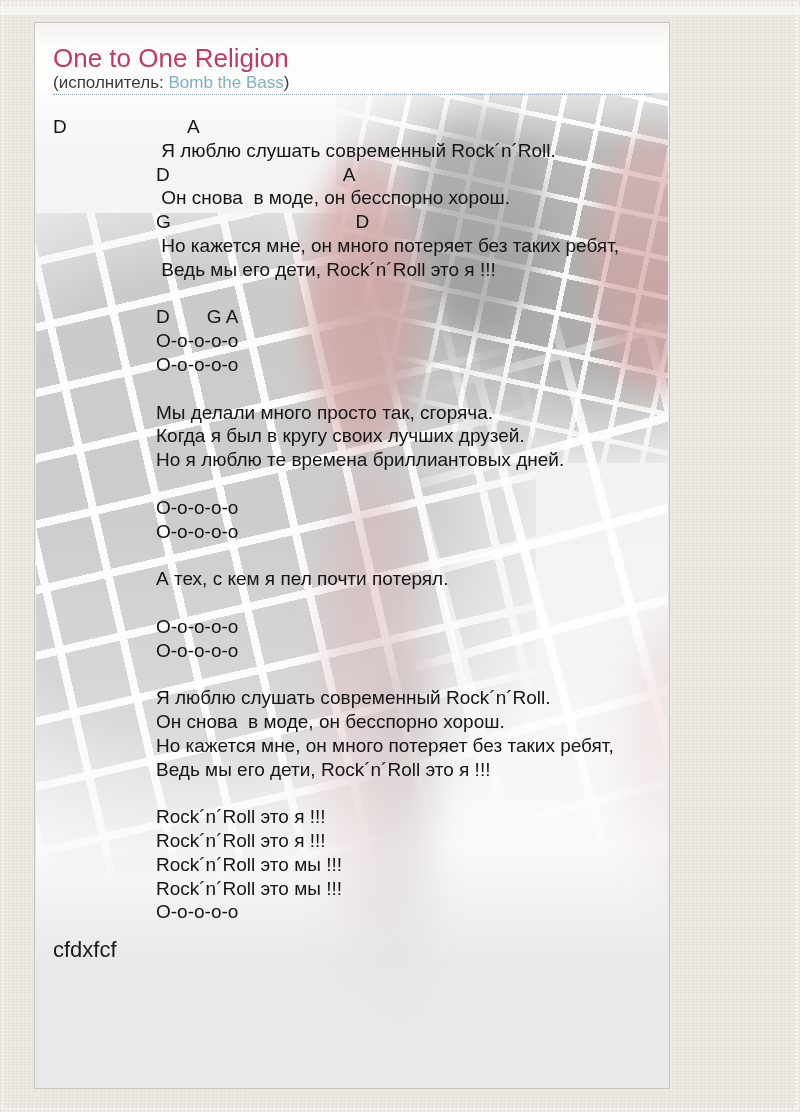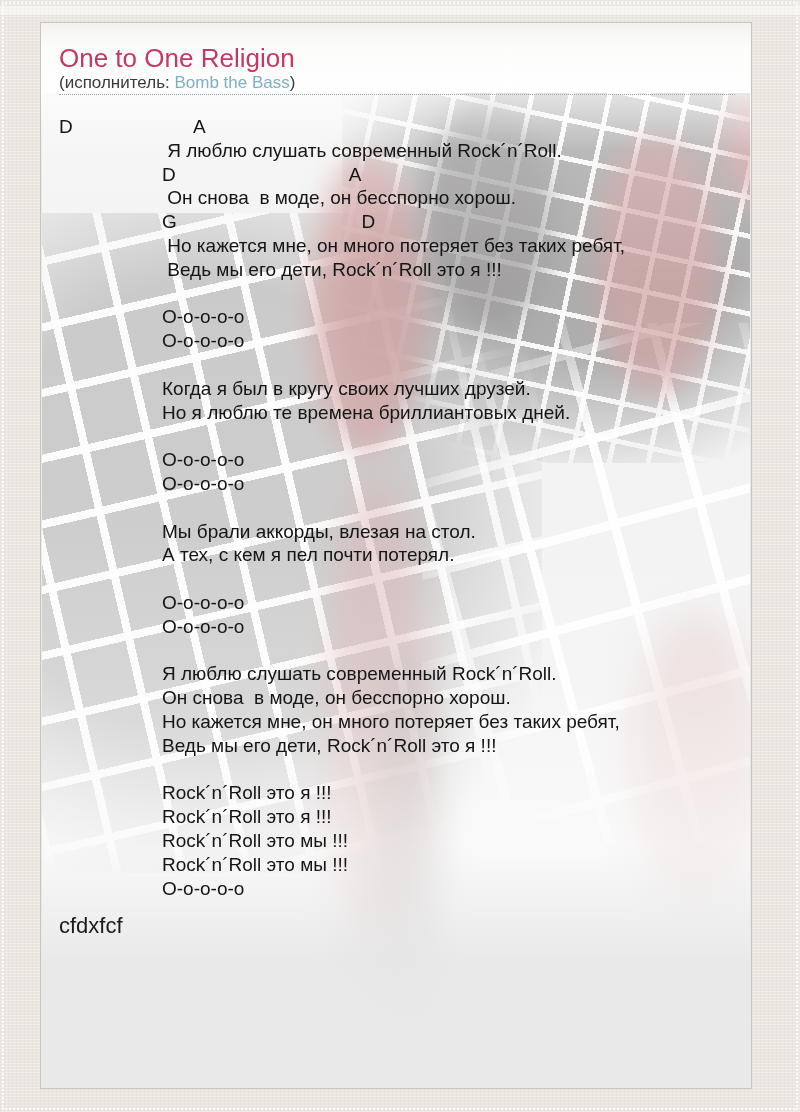--- a/index.html
+++ b/index.html
@@ -22,22 +22,22 @@
     border: 2px dotted rgba(255,255,255,.85);
     pointer-events: none;
   }
   .top-strip {
     position: absolute; left: 0; top: 6px; width: 100%; height: 9px;
     background: rgba(255,255,255,.5);
   }
 
   
   .panel {
-    position: absolute; left: 40px; top: 22px;
-    width: 712px; height: 1067px;
+    position: absolute; left: 34px; top: 22px;
+    width: 636px; height: 1067px;
     box-sizing: border-box;
     border: 1px solid #c9c5be;
     background: linear-gradient(180deg, #f3f2f0 0px, #fcfcfb 22px, #ffffff 70px, #ededed 120px, #e9e9e9 160px, #e9e9e9 100%);
     overflow: hidden;
   }
 
   
   .photo-layer {
     position: absolute; left: 1px; right: 1px; top: 70px; height: 965px;
     background: linear-gradient(180deg, #e7e7e7 0%, #e2e2e2 35%, #e3e3e3 68%, #e9e9e9 100%);
@@ -160,30 +160,31 @@
 
       <div class="lyrics">
           <div class="lyric-line first">D                       A</div>
           <div class="lyric-line"> Я люблю слушать современный Rock´n´Roll.</div>
           <div class="lyric-line">D                                 A</div>
           <div class="lyric-line"> Он снова  в моде, он бесспорно хорош.</div>
           <div class="lyric-line">G                                   D</div>
           <div class="lyric-line"> Но кажется мне, он много потеряет без таких ребят,</div>
           <div class="lyric-line"> Ведь мы его дети, Rock´n´Roll это я !!!</div>
           <div class="lyric-line">&nbsp;</div>
-          <div class="lyric-line">О-о-о-о-о</div>
-          <div class="lyric-line">О-о-о-о-о</div>
-          <div class="lyric-line">&nbsp;</div>
+          <div class="lyric-line">D       G A</div>
+          <div class="lyric-line">О-о-о-о-о</div>
+          <div class="lyric-line">О-о-о-о-о</div>
+          <div class="lyric-line">&nbsp;</div>
+          <div class="lyric-line">Мы делали много просто так, сгоряча.</div>
           <div class="lyric-line">Когда я был в кругу своих лучших друзей.</div>
           <div class="lyric-line">Но я люблю те времена бриллиантовых дней.</div>
           <div class="lyric-line">&nbsp;</div>
           <div class="lyric-line">О-о-о-о-о</div>
           <div class="lyric-line">О-о-о-о-о</div>
           <div class="lyric-line">&nbsp;</div>
-          <div class="lyric-line">Мы брали аккорды, влезая на стол.</div>
           <div class="lyric-line">А тех, с кем я пел почти потерял.</div>
           <div class="lyric-line">&nbsp;</div>
           <div class="lyric-line">О-о-о-о-о</div>
           <div class="lyric-line">О-о-о-о-о</div>
           <div class="lyric-line">&nbsp;</div>
           <div class="lyric-line">Я люблю слушать современный Rock´n´Roll.</div>
           <div class="lyric-line">Он снова  в моде, он бесспорно хорош.</div>
           <div class="lyric-line">Но кажется мне, он много потеряет без таких ребят,</div>
           <div class="lyric-line">Ведь мы его дети, Rock´n´Roll это я !!!</div>
           <div class="lyric-line">&nbsp;</div>

